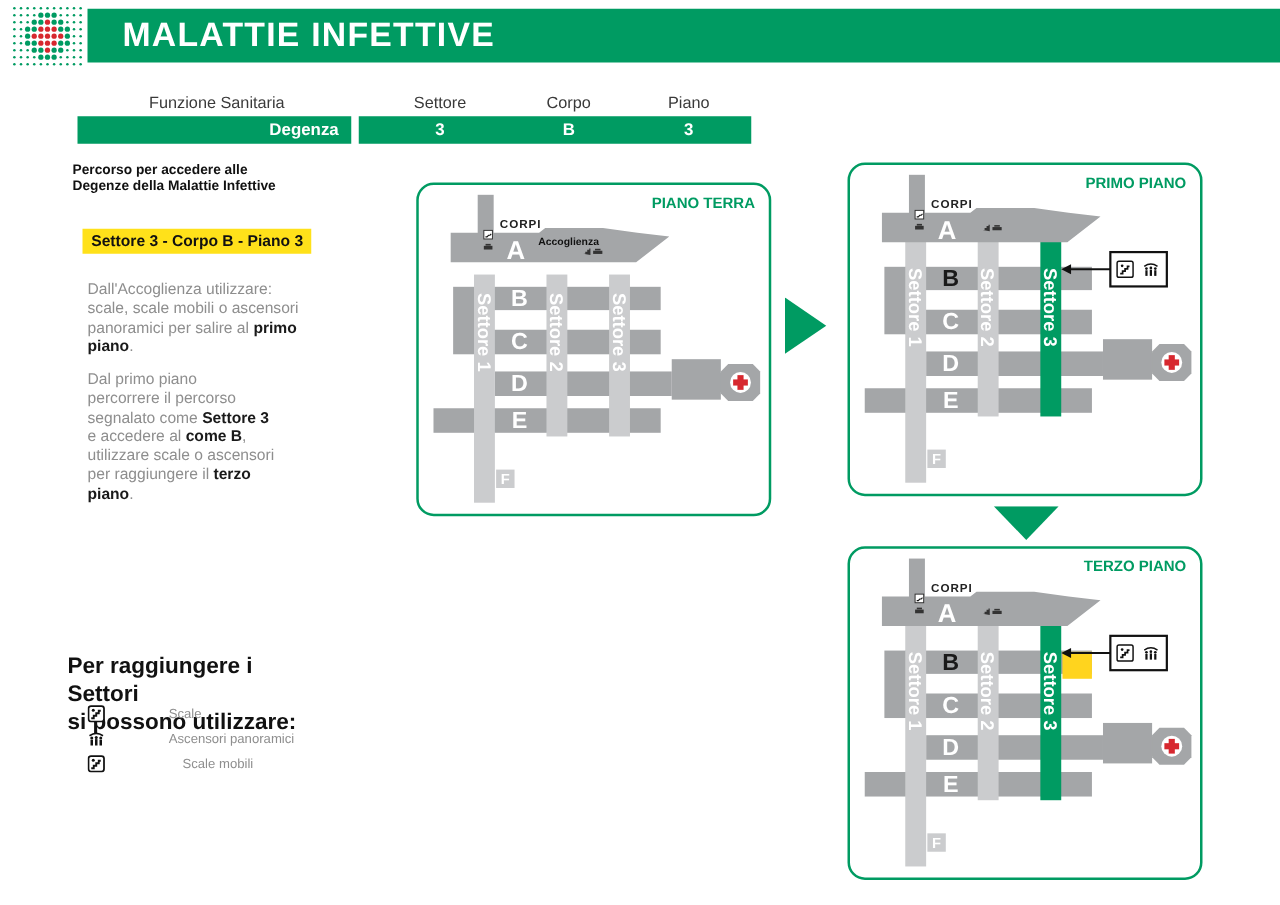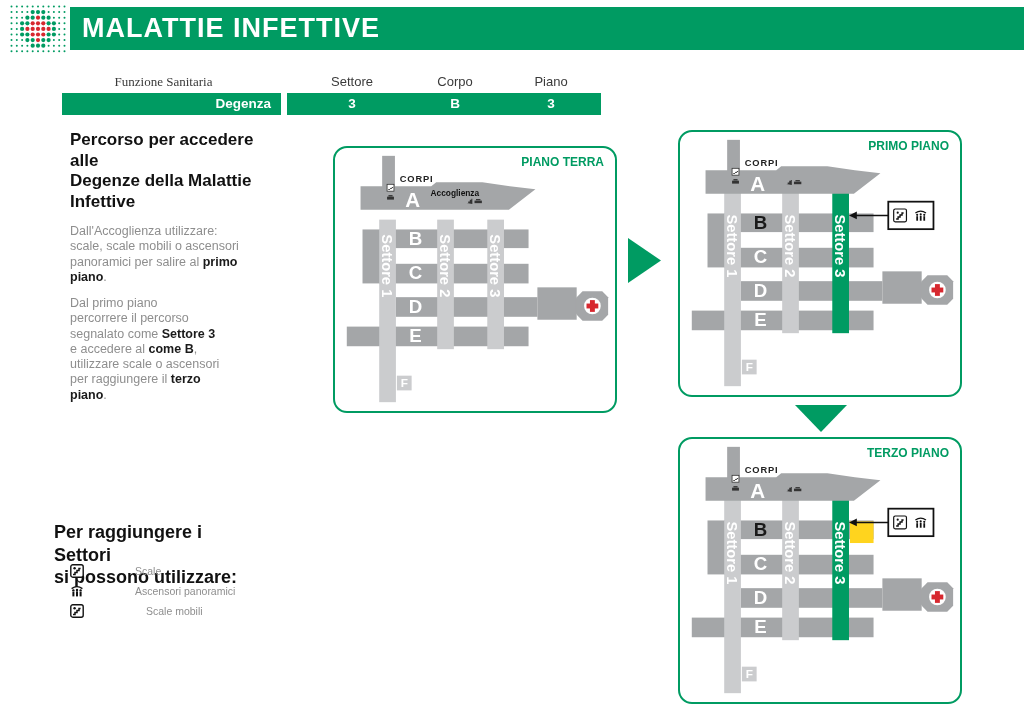--- a/index.html
+++ b/index.html
@@ -1,21 +1,21 @@
 <!DOCTYPE html>
 <html style="--green: #009b62; --yellow: #ffe11a;"><head>
 <meta charset="utf-8">
 <style>
   html,body{margin:0;padding:0;background:#fff;}
   .page{position:relative;width:1024px;height:724px;background:#fff;overflow:hidden;
         font-family:"Liberation Sans","DejaVu Sans",sans-serif;}
   
   .logo{position:absolute;left:8px;top:3px;width:60px;height:54px;}
   .titlebar{position:absolute;left:70px;top:7px;right:0;height:43px;background:var(--green);}
-  .titlebar h1{margin:0;padding-left:12px;line-height:43px;font-size:27px;letter-spacing:1px;
+  .titlebar h1{margin:0;padding-left:28px;line-height:43px;font-size:27px;letter-spacing:1px;
                color:#fff;font-weight:bold;}
   
   .col-label{position:absolute;top:74px;font-size:13px;color:#3a3a3a;text-align:center;}
   .bar{position:absolute;top:93px;height:22px;background:var(--green);color:#fff;
        font-weight:bold;font-size:13.5px;line-height:22px;}
   .bar .val{position:absolute;top:0;text-align:center;}
   
   .lp{position:absolute;color:#1a1a1a;}
   .bold-black{font-weight:bold;color:#111;}
   .pre{white-space:pre-line;}
@@ -146,37 +146,38 @@
       <circle cx="35.3" cy="48.3" r="1" fill="#009b62"></circle>
       <circle cx="40.6" cy="48.3" r="1" fill="#009b62"></circle>
       <circle cx="45.9" cy="48.3" r="1" fill="#009b62"></circle>
       <circle cx="51.199999999999996" cy="48.3" r="1" fill="#009b62"></circle>
       <circle cx="56.5" cy="48.3" r="1" fill="#009b62"></circle>
     </svg>
   <div class="titlebar">
     <h1>MALATTIE INFETTIVE</h1>
   </div>
 
-  <div class="col-label" style="left:54px;width:219px;font-family:Liberation Serif, serif;">Funzione Sanitaria</div>
+  <div class="col-label" style="left:64px;width:219px;">Funzione Sanitaria</div>
   <div class="col-label" style="left:302px;width:100px;">Settore</div>
   <div class="col-label" style="left:405px;width:100px;">Corpo</div>
   <div class="col-label" style="left:501px;width:100px;">Piano</div>
 
   <div class="bar" style="left:62px;width:219px;text-align:right;">
     <span style="padding-right:10px;padding-left:43px;">Degenza</span>
   </div>
   <div class="bar" style="left:287px;width:314px;">
     <span class="val" style="left:45px;width:40px;">3</span>
     <span class="val" style="left:148px;width:40px;">B</span>
     <span class="val" style="left:244px;width:40px;">3</span>
   </div>
 
-  <div class="lp pre bold-black" style="left:70px;top:130px;width:215px;font-size:17px;line-height:1.22;">Percorso per accedere alle
+  <div class="lp pre bold-black" style="left:58px;top:130px;width:215px;font-size:11px;line-height:1.22;">Percorso per accedere alle
 Degenze della Malattie Infettive</div>
 
+  <div class="hl">Settore 3 - Corpo B - Piano 3</div>
 
   <div class="gray-par" style="left:70px;top:224px;"><span>Dall'Accoglienza utilizzare:
 scale, scale mobili o ascensori
 panoramici per salire al </span><b>primo
 piano</b><span>.</span></div>
 
   <div class="gray-par" style="left:70px;top:296px;"><span>Dal primo piano
 percorrere il percorso
 segnalato come </span><b>Settore 3</b><span>
 e accedere al </span><b>come B</b><span>,

